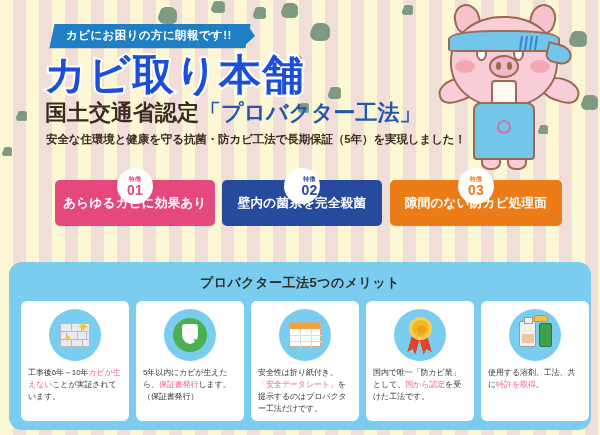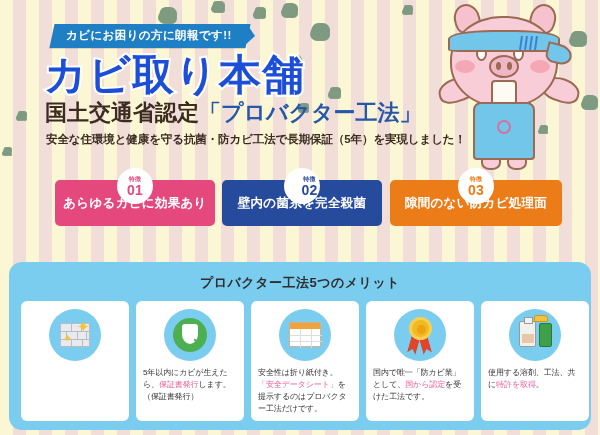--- a/index.html
+++ b/index.html
@@ -295,20 +295,23 @@
           <i style="left:20px;top:0;width:1px;height:7px;"></i>
           <i style="left:5px;top:8px;width:1px;height:7px;"></i>
           <i style="left:16px;top:8px;width:1px;height:7px;"></i>
           <i style="left:25px;top:8px;width:1px;height:7px;"></i>
           <i style="left:10px;top:16px;width:1px;height:8px;"></i>
           <i style="left:21px;top:16px;width:1px;height:8px;"></i>
         </div>
         <div class="spark" style="left:28px;top:10px;font-size:15px;">✦</div>
         <div class="spark" style="left:14px;top:24px;">✦</div>
       </div>
+      <div class="ctxt">
+        <span>工事後6年～10年</span><span class="hl">カビが生えない</span><span>ことが実証されています。</span>
+      </div>
     </div>
 
     <div class="card">
       <div class="ico">
         <div class="shield-o">
           <div class="shield-i">
             <div class="chk"></div>
           </div>
         </div>
       </div>

